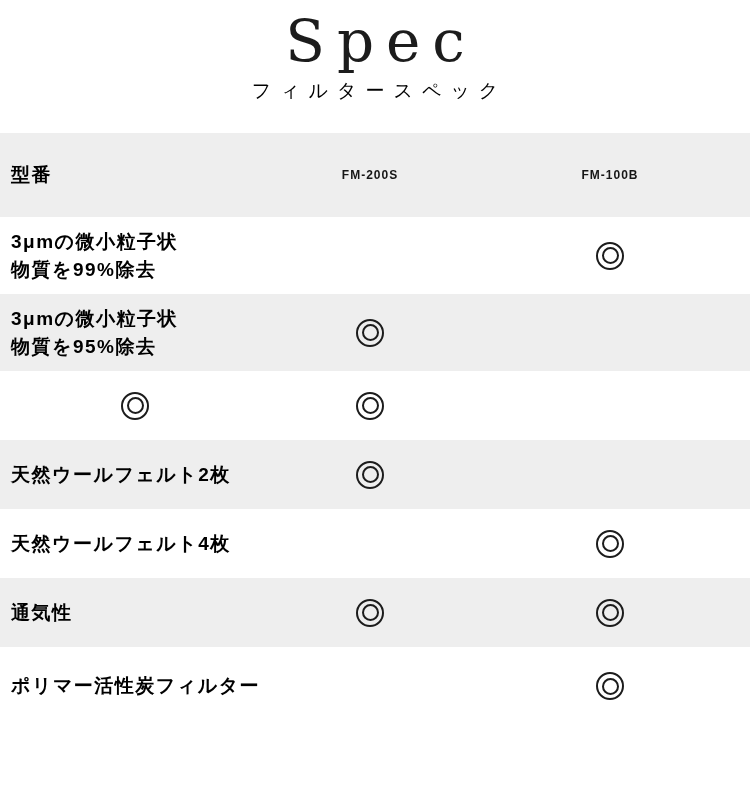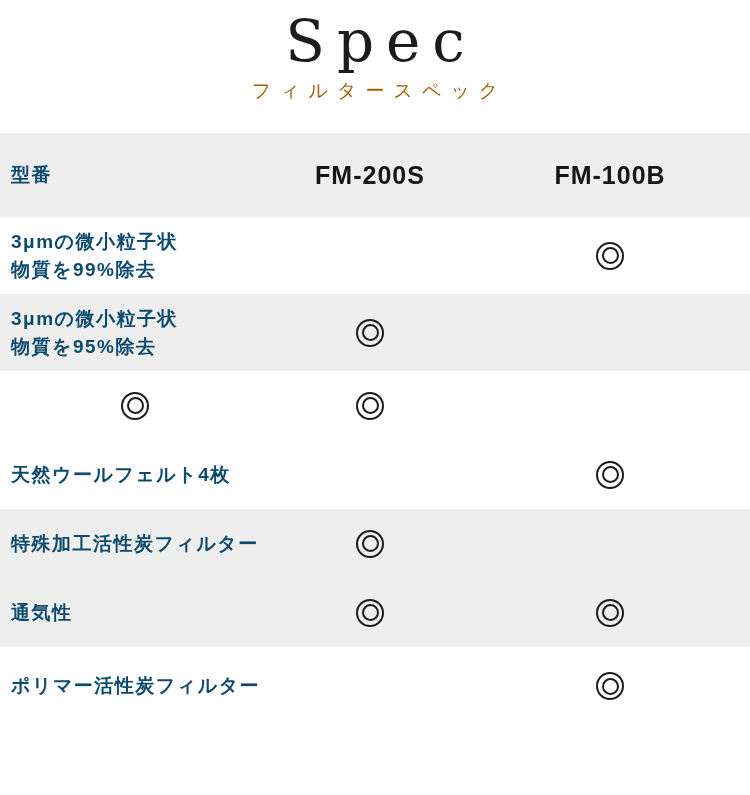--- a/index.html
+++ b/index.html
@@ -8,38 +8,38 @@
     font-family:"Liberation Sans","DejaVu Sans",sans-serif;
     color:#1a1a1a; overflow:hidden;
   }
   .title-block { height:133px; box-sizing:border-box; padding-top:6px; text-align:center; }
   .main-title {
     margin:0; font-family:"DejaVu Serif","Liberation Serif",serif;
     font-size:58px; font-weight:500; line-height:1.22;
     letter-spacing:12px; text-indent:12px; color:#1c1c1c;
   }
   .subtitle {
-    margin-top:1px; font-size:19px; letter-spacing:9px; text-indent:9px; color:#a16207;
+    margin-top:1px; font-size:19px; letter-spacing:9px; text-indent:9px; color:#000000;
   }
   .spec-table { width:750px; }
   .row {
     display:grid; grid-template-columns:270px 200px 280px;
     align-items:center; min-height:69px;
   }
   .row.alt { background:#eeeeee; }
   .row.tall { min-height:77px; }
   .row.header-row { min-height:84px; }
   .spec-table .row:last-child { min-height:78px; }
   .cell.label {
     padding-left:11px; font-size:19px; font-weight:bold;
-    letter-spacing:1.5px; line-height:28px; white-space:pre-line; color:#0c4a6e;
+    letter-spacing:1.5px; line-height:28px; white-space:pre-line; color:#000000;
   }
   .cell.center {
     display:flex; justify-content:center; align-items:center;
-    font-size:25px; font-weight:bold; letter-spacing:1px; color:#161616;
+    font-size:12px; font-weight:bold; letter-spacing:1px; color:#161616;
   }
   .mark-circle {
     box-sizing:border-box; width:28px; height:28px;
     border:2.5px solid #1c1c1c; border-radius:50%;
     display:flex; align-items:center; justify-content:center;
   }
   .mark-circle::after {
     content:""; box-sizing:border-box; width:17px; height:17px;
     border:2.5px solid #1c1c1c; border-radius:50%;
   }
@@ -78,33 +78,33 @@
         <div class="cell center"></div>
       </div>
       <div class="row">
         <div class="cell center">
           <span class="mark-circle" aria-label="◎"></span>
         </div>
         <div class="cell center">
           <span class="mark-circle" aria-label="◎"></span>
         </div>
       </div>
+      <div class="row alt">
+        <div class="cell label">天然ウールフェルト2枚</div>
+        <div class="cell center">
+          <span class="mark-circle" aria-label="◎"></span>
+        </div>
+        <div class="cell center"></div>
+      </div>
       <div class="row">
         <div class="cell label">天然ウールフェルト4枚</div>
         <div class="cell center"></div>
         <div class="cell center">
           <span class="mark-circle" aria-label="◎"></span>
         </div>
-      </div>
-      <div class="row alt">
-        <div class="cell label">特殊加工活性炭フィルター</div>
-        <div class="cell center">
-          <span class="mark-circle" aria-label="◎"></span>
-        </div>
-        <div class="cell center"></div>
       </div>
       <div class="row alt">
         <div class="cell label">通気性</div>
         <div class="cell center">
           <span class="mark-circle" aria-label="◎"></span>
         </div>
         <div class="cell center">
           <span class="mark-circle" aria-label="◎"></span>
         </div>
       </div>

